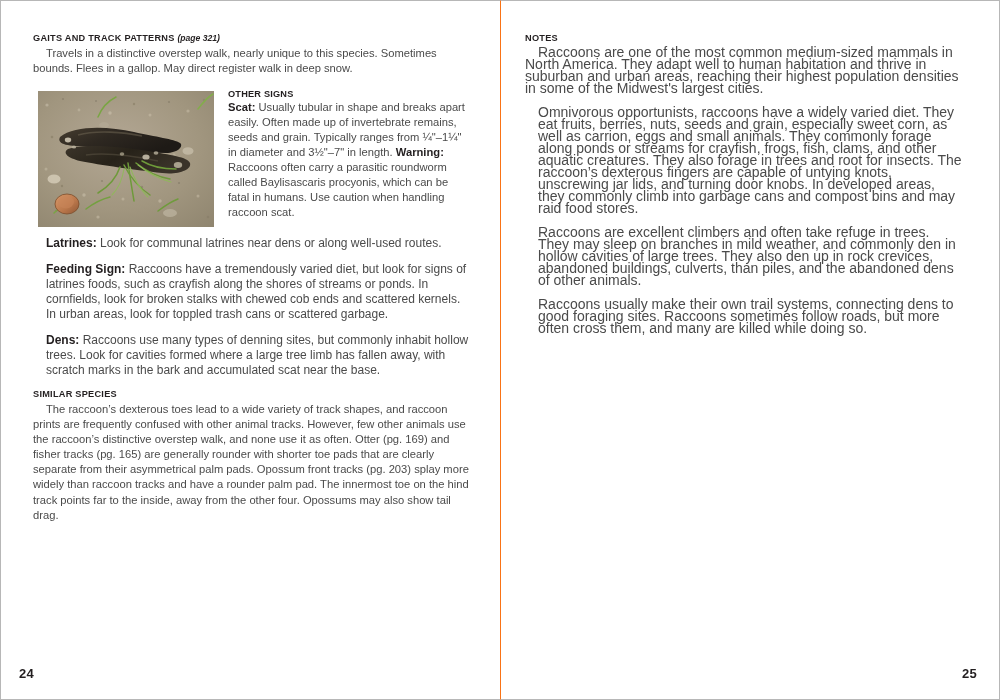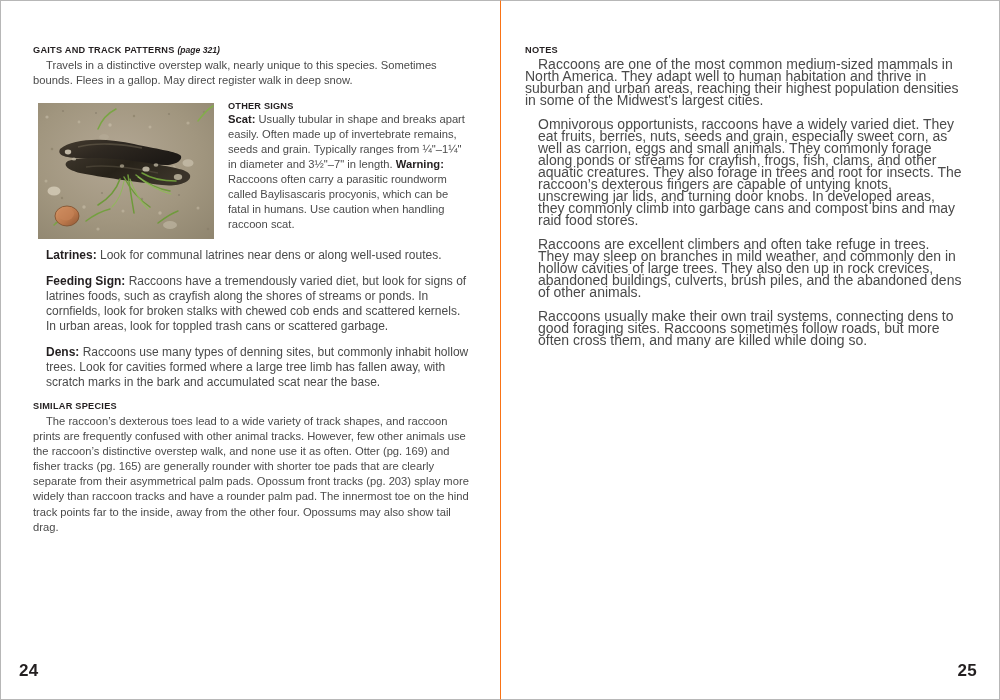--- a/index.html
+++ b/index.html
@@ -29,21 +29,21 @@
     height: 700px;
     background: #ffffff;
     border: 1px solid #b7b7b7;
   }
   .page-left  { width: 500px; border-right: none; }
   .page-right { width: 500px; border-left: 1px solid #f97316; }
 
   .page-inner {
     position: absolute;
     left: 0; right: 0; top: 0; bottom: 0;
-    padding: 44px 30px 0 32px;
+    padding: 32px 30px 0 32px;
     box-sizing: border-box;
   }
   .page-right .page-inner { padding-left: 24px; padding-right: 36px; }
 
   
   .sec-head {
     font-size: 9.2px;
     font-weight: bold;
     letter-spacing: 0.25px;
     color: #231f20;
@@ -130,21 +130,21 @@
     margin: 0 0 12px 0;
     text-indent: 0;
     padding-left: 13px;
   }
   .notes-p.first { text-indent: 13px; padding-left: 0; }
 
   
   .folio {
     position: absolute;
     bottom: 18px;
-    font-size: 17px;
+    font-size: 13px;
     font-weight: bold;
     color: #231f20;
     letter-spacing: 0.3px;
   }
   .folio-left  { left: 18px; }
   .folio-right { right: 22px; text-align: right; }
 </style>
 </head>
 <body>
 
@@ -289,21 +289,21 @@
     <div class="folio folio-left">24</div>
   </div>
 
   <div class="page page-right">
     <div class="page-inner">
 
       <div class="sec">
         <div class="sec-head">NOTES</div>
         <p class="notes-p first">Raccoons are one of the most common medium-sized mammals in North America. They adapt well to human habitation and thrive in suburban and urban areas, reaching their highest population densities in some of the Midwest's largest cities.</p>
         <p class="notes-p">Omnivorous opportunists, raccoons have a widely varied diet. They eat fruits, berries, nuts, seeds and grain, especially sweet corn, as well as carrion, eggs and small animals. They commonly forage along ponds or streams for crayfish, frogs, fish, clams, and other aquatic creatures. They also forage in trees and root for insects. The raccoon’s dexterous fingers are capable of untying knots, unscrewing jar lids, and turning door knobs. In developed areas, they commonly climb into garbage cans and compost bins and may raid food stores.</p>
-        <p class="notes-p">Raccoons are excellent climbers and often take refuge in trees. They may sleep on branches in mild weather, and commonly den in hollow cavities of large trees. They also den up in rock crevices, abandoned buildings, culverts, brush piles, and the abandoned dens of other animals.</p>
+        <p class="notes-p">Raccoons are excellent climbers and often take refuge in trees. They may sleep on branches in mild weather, and commonly den in hollow cavities of large trees. They also den up in rock crevices, abandoned buildings, culverts, than piles, and the abandoned dens of other animals.</p>
         <p class="notes-p">Raccoons usually make their own trail systems, connecting dens to good foraging sites. Raccoons sometimes follow roads, but more often cross them, and many are killed while doing so.</p>
       </div>
 
     </div>
     <div class="folio folio-right">25</div>
   </div>
 
 </div>
 
 </body></html>

